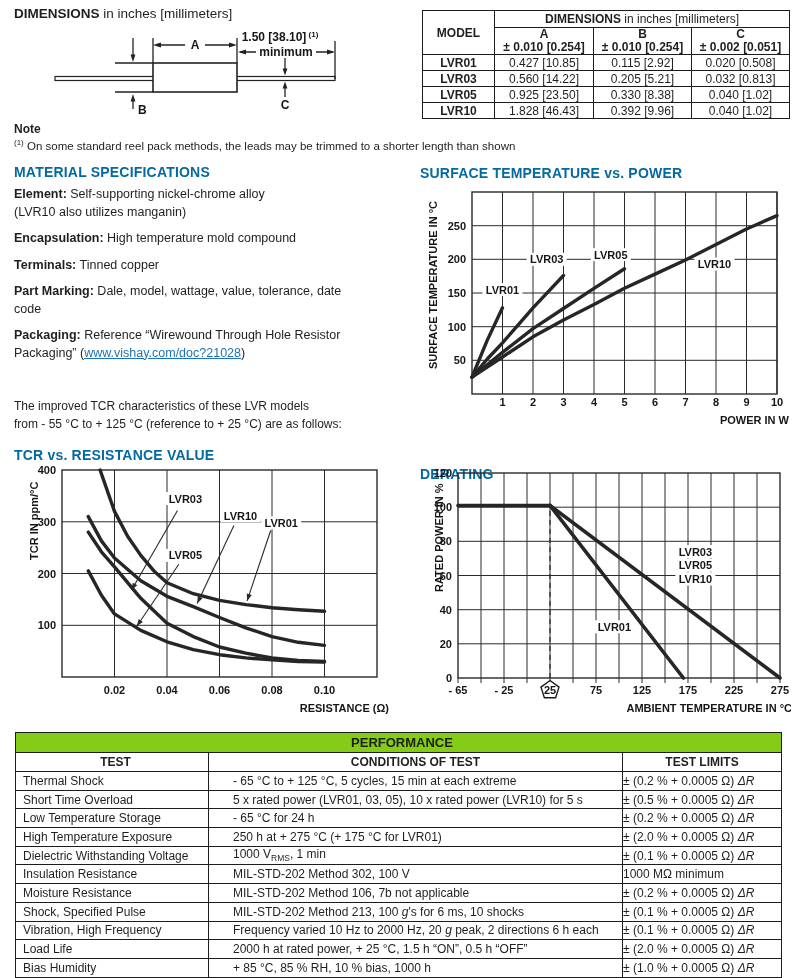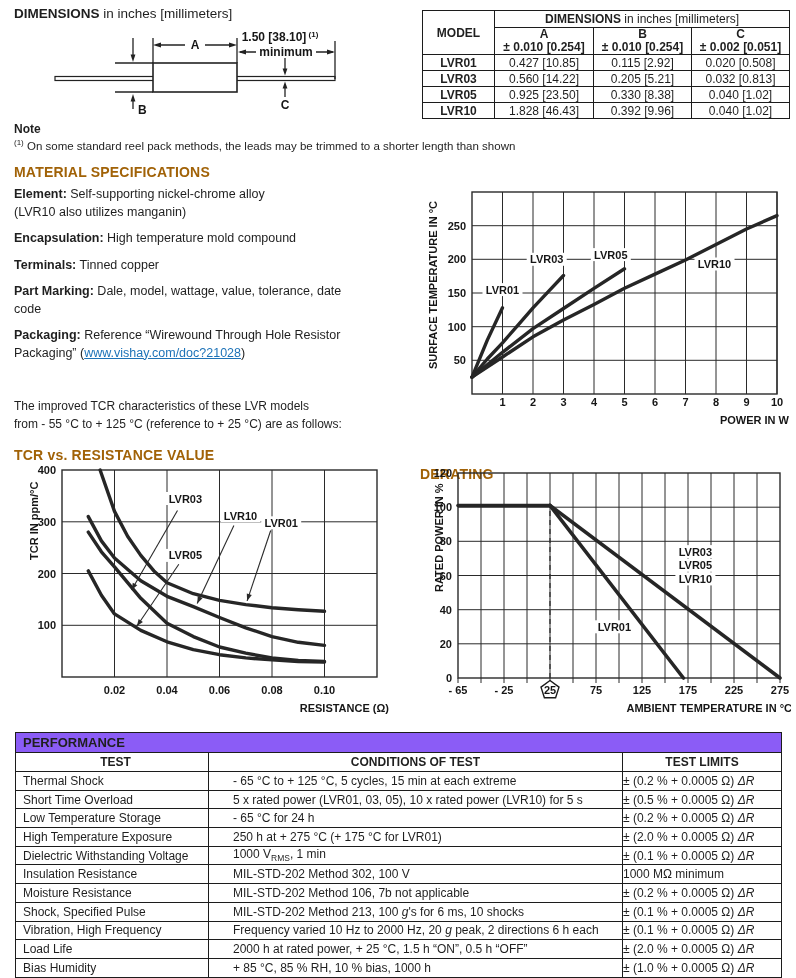--- a/index.html
+++ b/index.html
@@ -4,21 +4,21 @@
 <style>
   * { margin:0; padding:0; box-sizing:border-box; }
   html,body { background:#fff; }
   body {
     width:796px; height:978px; position:relative; overflow:hidden;
     font-family:"Liberation Sans","DejaVu Sans",sans-serif;
     color:#1f1f1f; -webkit-font-smoothing:antialiased;
   }
   .page { position:relative; width:796px; height:978px; background:#fff;border-radius:13px; }
   .abs { position:absolute; }
-  .hsec { font-size:14px; font-weight:bold; letter-spacing:.2px; color:#a16207; }
+  .hsec { font-size:14px; font-weight:bold; letter-spacing:.2px; color:#0369a1; }
   .b { font-weight:bold; }
   .dim-title { left:14px; top:6px; font-size:13.5px; }
   .dim-title .rest { font-weight:normal; }
   
   #dim-figure { left:14px; top:28px; }
   #dim-figure line { stroke:#222; stroke-width:1.3; }
   #dim-figure polygon { fill:#222; }
   #dim-figure rect.body { fill:#fff; stroke:#222; stroke-width:1.6; }
   #dim-figure rect.lead { fill:#fff; stroke:#222; stroke-width:1.2; }
   #dim-figure text { font:bold 12px "Liberation Sans","DejaVu Sans",sans-serif; fill:#161616; }
@@ -60,21 +60,21 @@
   .chart text.axis { font-size:11px; font-weight:bold; }
   .chart text.clab { font-size:11px; font-weight:bold; }
   .chart .leader { stroke:#2a2a2a; stroke-width:1.1; fill:none; }
   .chart .dash { stroke:#2a2a2a; stroke-width:1.2; stroke-dasharray:5 4; }
   .chart .tickmark { stroke:#2a2a2a; stroke-width:1; }
   .chart .penta { fill:#fff; stroke:#1c1c1c; stroke-width:1.4; }
   
   #perf-wrap { left:15px; top:732px; }
   #perf-table { width:766px; table-layout:fixed; }
   #perf-table td, #perf-table th { border:1px solid #1c1c1c; font-size:12px; vertical-align:middle; }
-  #perf-table .title-bar { background:#8b5cf6; font-size:13px; font-weight:bold; text-align:left; padding:2px 0 2px 7px; height:20px; }
+  #perf-table .title-bar { background:#84cc16; font-size:13px; font-weight:bold; text-align:center; padding:2px 0 2px 7px; height:20px; }
   #perf-table thead th { height:19px; font-weight:bold; }
   #perf-table thead th.h-test { text-align:center; padding-left:7px; }
   #perf-table tbody tr { height:18.7px; }
   #perf-table td.c-test { text-align:left; padding-left:7px; }
   #perf-table td.c-cond { text-align:left; padding-left:24px; }
   #perf-table td.c-lim { }
   #perf-table i { font-style:italic; }
   #perf-table sub { font-size:8.5px; }
 </style>
 </head>
@@ -174,20 +174,21 @@
   <div id="mat-specs" class="abs">
       <p class="spec"><b>Element:</b> Self-supporting nickel-chrome alloy<br>(LVR10 also utilizes manganin)</p>
       <p class="spec"><b>Encapsulation:</b> High temperature mold compound</p>
       <p class="spec"><b>Terminals:</b> Tinned copper</p>
       <p class="spec"><b>Part Marking:</b> Dale, model, wattage, value, tolerance,  date<br>code</p>
       <p class="spec"><b>Packaging:</b> Reference “Wirewound Through Hole Resistor<br>Packaging” (<a class="link" href="#">www.vishay.com/doc?21028</a>)</p>
     </div>
 
   <div id="tcr-intro" class="abs">The improved TCR characteristics of these LVR models<br>from - 55 °C to + 125 °C (reference to + 25 °C) are as follows:</div>
 
+  <div id="surf-heading" class="abs hsec">SURFACE TEMPERATURE vs. POWER</div>
   <svg id="chart-surface" class="chart" width="376" height="245" viewBox="0 0 376 245">
       <line class="grid" x1="82.5" y1="8" x2="82.5" y2="210"></line>
       <line class="grid" x1="113.0" y1="8" x2="113.0" y2="210"></line>
       <line class="grid" x1="143.5" y1="8" x2="143.5" y2="210"></line>
       <line class="grid" x1="174.0" y1="8" x2="174.0" y2="210"></line>
       <line class="grid" x1="204.5" y1="8" x2="204.5" y2="210"></line>
       <line class="grid" x1="235.0" y1="8" x2="235.0" y2="210"></line>
       <line class="grid" x1="265.5" y1="8" x2="265.5" y2="210"></line>
       <line class="grid" x1="296.0" y1="8" x2="296.0" y2="210"></line>
       <line class="grid" x1="326.5" y1="8" x2="326.5" y2="210"></line>

